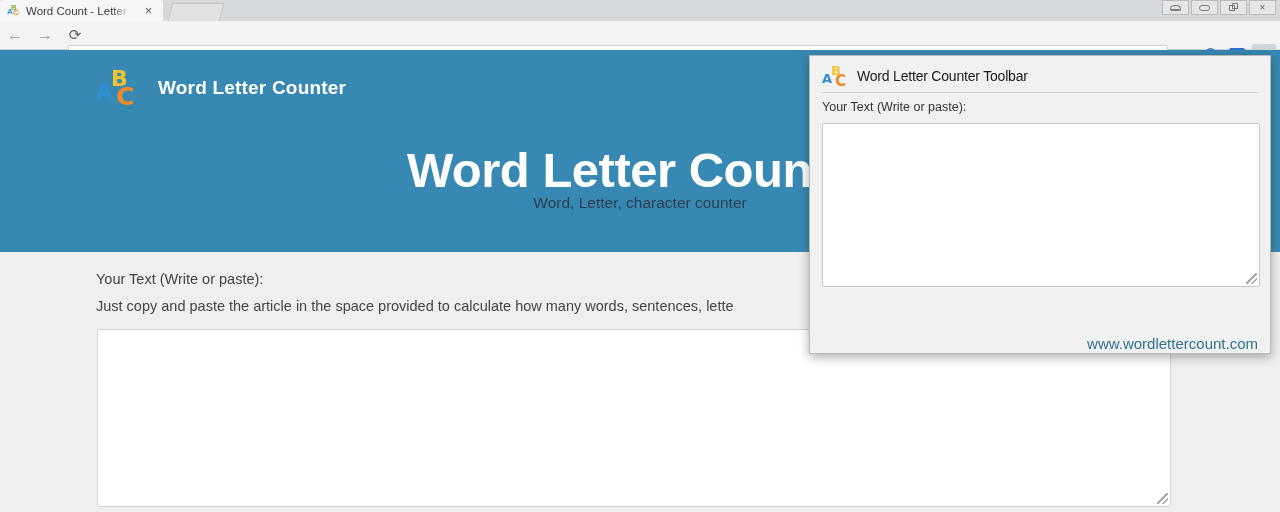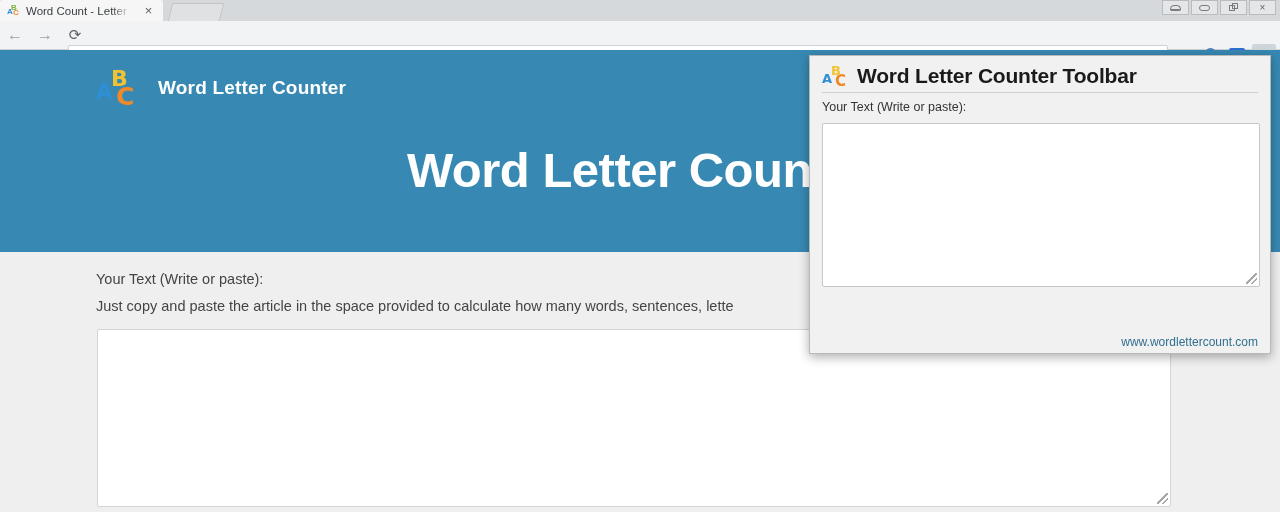--- a/index.html
+++ b/index.html
@@ -137,35 +137,35 @@
 
   
   .popup {
     position:absolute; left:809px; top:55px; width:462px; height:299px;
     background:#f1f1f1; border:1px solid #b9b9b9;
     box-shadow:0 3px 10px rgba(0,0,0,.32);
   }
   .popup-head { display:flex; align-items:center; padding:6px 12px 0 12px; height:34px; }
   .popup-logo { position:relative; width:34px; height:26px; flex:0 0 34px; }
   .popup-logo span { position:absolute; font-weight:bold; font-family:"DejaVu Sans", sans-serif; }
-  .popup-title { font-size:21px; font-weight:bold; color:#1a1a1a; margin-left:1px; letter-spacing:-.2px; }
+  .popup-title { font-size:14px; font-weight:normal; color:#1a1a1a; margin-left:1px; letter-spacing:-.2px; }
   .popup-rule { margin:2px 12px 0 12px; height:1px; background:#cfcfcf; }
   .popup-label { margin:7px 0 0 12px; font-size:12.5px; color:#333; }
   .popup-textarea {
     position:absolute; left:12px; top:67px; width:438px; height:164px;
     background:#fff; border:1px solid #c7c7c7; border-radius:2px;
   }
   .popup-btn {
     position:absolute; left:239px; top:240px; width:211px; height:35px;
     background:#8dccd8; color:#fff; font-size:14px;
     display:flex; align-items:center; justify-content:center; cursor:pointer;
     border:none;
   }
   .popup-footer {
-    position:absolute; right:12px; top:279px; font-size:12px;
+    position:absolute; right:12px; top:279px; font-size:15px;
     color:#31708f; cursor:pointer;
   }
 </style>
 </head>
 <body>
 
 <div id="root">
 
   <div class="tabstrip">
     <div class="tab">
@@ -243,20 +243,21 @@
     <div class="hero">
       <div class="brand">
         <div class="brand-logo">
           <span style="left:0;top:14px;font-size:21px;color:#2f8fd4;">A</span>
           <span style="left:15px;top:0px;font-size:22px;color:#f2c230;">B</span>
           <span style="left:20px;top:16px;font-size:25px;color:#f08a28;">C</span>
         </div>
         <div class="brand-name">Word Letter Counter</div>
       </div>
       <div class="hero-title">Word Letter Counter</div>
+      <div class="hero-sub">Word, Letter, character counter</div>
     </div>
 
     <div class="content">
       <div class="label-your-text">Your Text (Write or paste):</div>
       <div class="instructions">Just copy and paste the article in the space provided to calculate how many words, sentences, lette</div>
       <div class="main-textarea">
         <div class="resize-grip"></div>
       </div>
       <div class="bottom-strip"></div>
 

